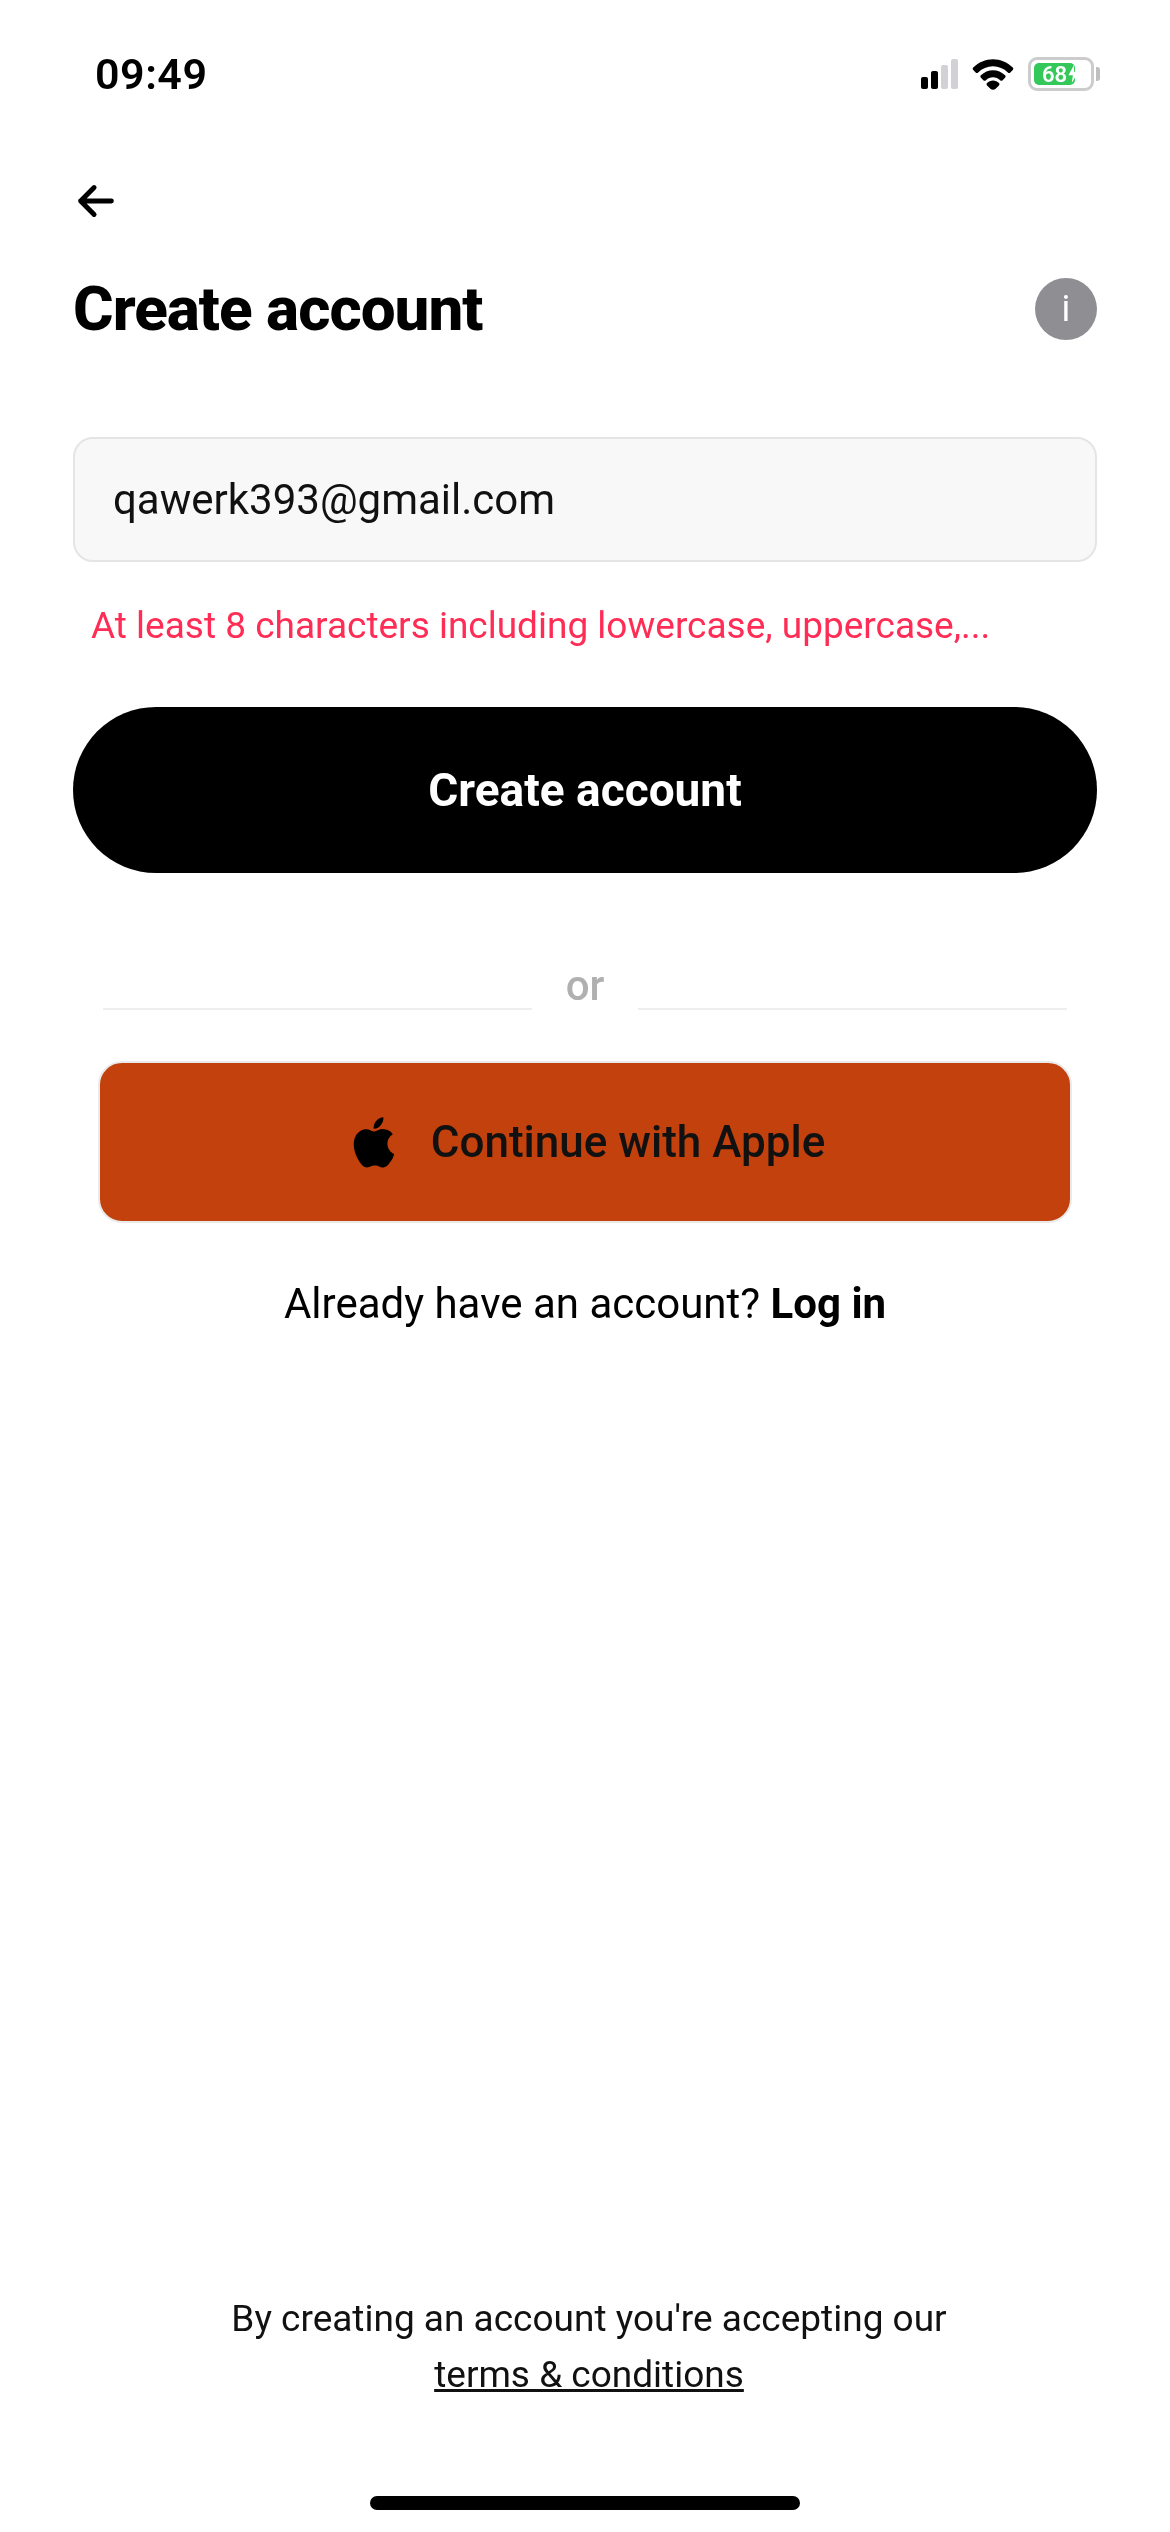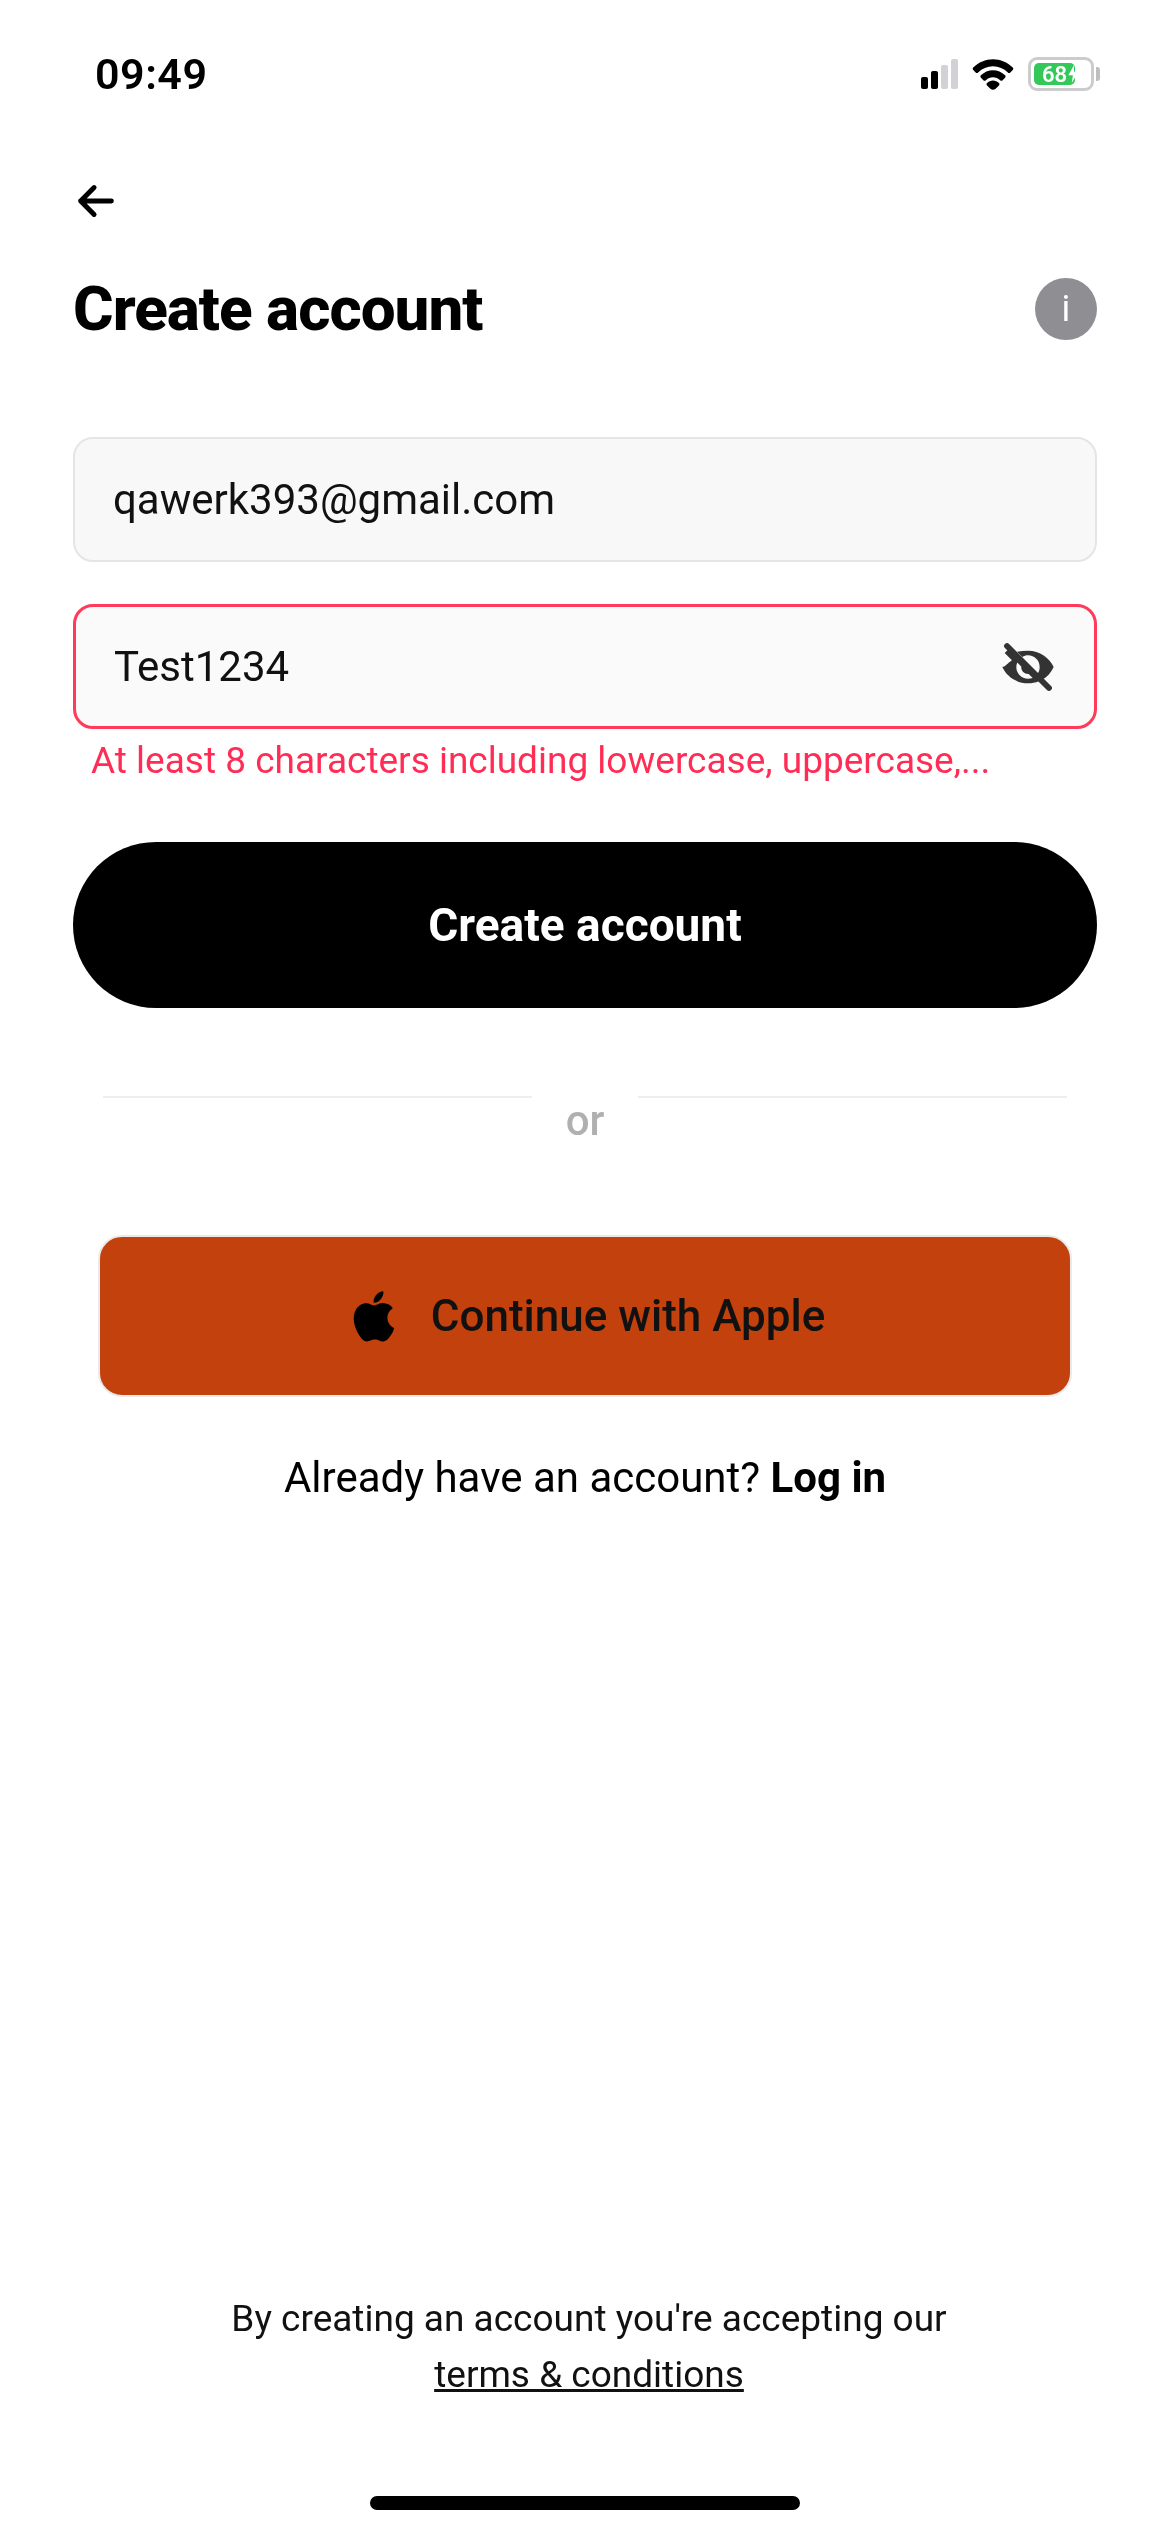--- a/index.html
+++ b/index.html
@@ -155,23 +155,23 @@
       display: flex;
       align-items: center;
       justify-content: center;
       font-size: 46px;
       font-weight: 700;
       cursor: pointer;
       margin-bottom: 88px;
     }
     .divider-row {
       display: flex;
-      align-items: flex-start;
+      align-items: flex-end;
       gap: 34px;
-      margin-bottom: 90px;
+      margin-bottom: 51px;
       padding: 0 30px;
     }
     .divider-line { flex: 1; height: 2px; background: #eee; }
     .divider-text { color: #b0b0b0; font-size: 42px; font-weight: 500; }
     .social-btn {
       width: 100%;
       height: 162px;
       border: 2px solid #eaeaea;
       border-radius: 24px;
       display: flex;
@@ -258,29 +258,20 @@
     <div class="page-title">Create account</div>
     <div class="info-btn">
       <span>i</span>
     </div>
   </div>
 
   <div class="input-box">
     <div class="input-text">qawerk393@gmail.com</div>
   </div>
 
-  <div class="input-box error">
-    <div class="input-text">Test1234</div>
-    <div class="eye-btn">
-      <svg width="56" height="56" viewBox="0 0 24 24">
-        <path fill="#333" d="M12 5c5 0 9.3 3.1 11 7-1 2.3-2.8 4.3-5 5.5l-2.2-2.2c.8-.9 1.2-2 1.2-3.3 0-2.8-2.2-5-5-5-.9 0-1.7.2-2.4.7L7.3 5.5C8.8 5.2 10.4 5 12 5zM3.3 4.7L2 6l3.1 3.1C3.3 10.4 2 12 1 12c1.7 3.9 6 7 11 7 1.6 0 3.2-.3 4.6-.9L20 21.4l1.3-1.3L3.3 4.7zM12 17c-2.8 0-5-2.2-5-5 0-.7.1-1.3.4-1.9l1.7 1.7c0 .1 0 .1 0 .2 0 1.7 1.3 3 3 3 .1 0 .1 0 .2 0l1.7 1.7C13.3 16.9 12.7 17 12 17z"></path>
-        <line x1="3" y1="3" x2="21" y2="21" stroke="#333" stroke-width="2.5" stroke-linecap="round"></line>
-      </svg>
-    </div>
-  </div>
   <div class="error-msg">At least 8 characters including lowercase, uppercase,...</div>
 
   <div class="primary-btn">
     <span>Create account</span>
   </div>
 
   <div class="divider-row">
     <div class="divider-line"></div>
     <div class="divider-text">or</div>
     <div class="divider-line"></div>

